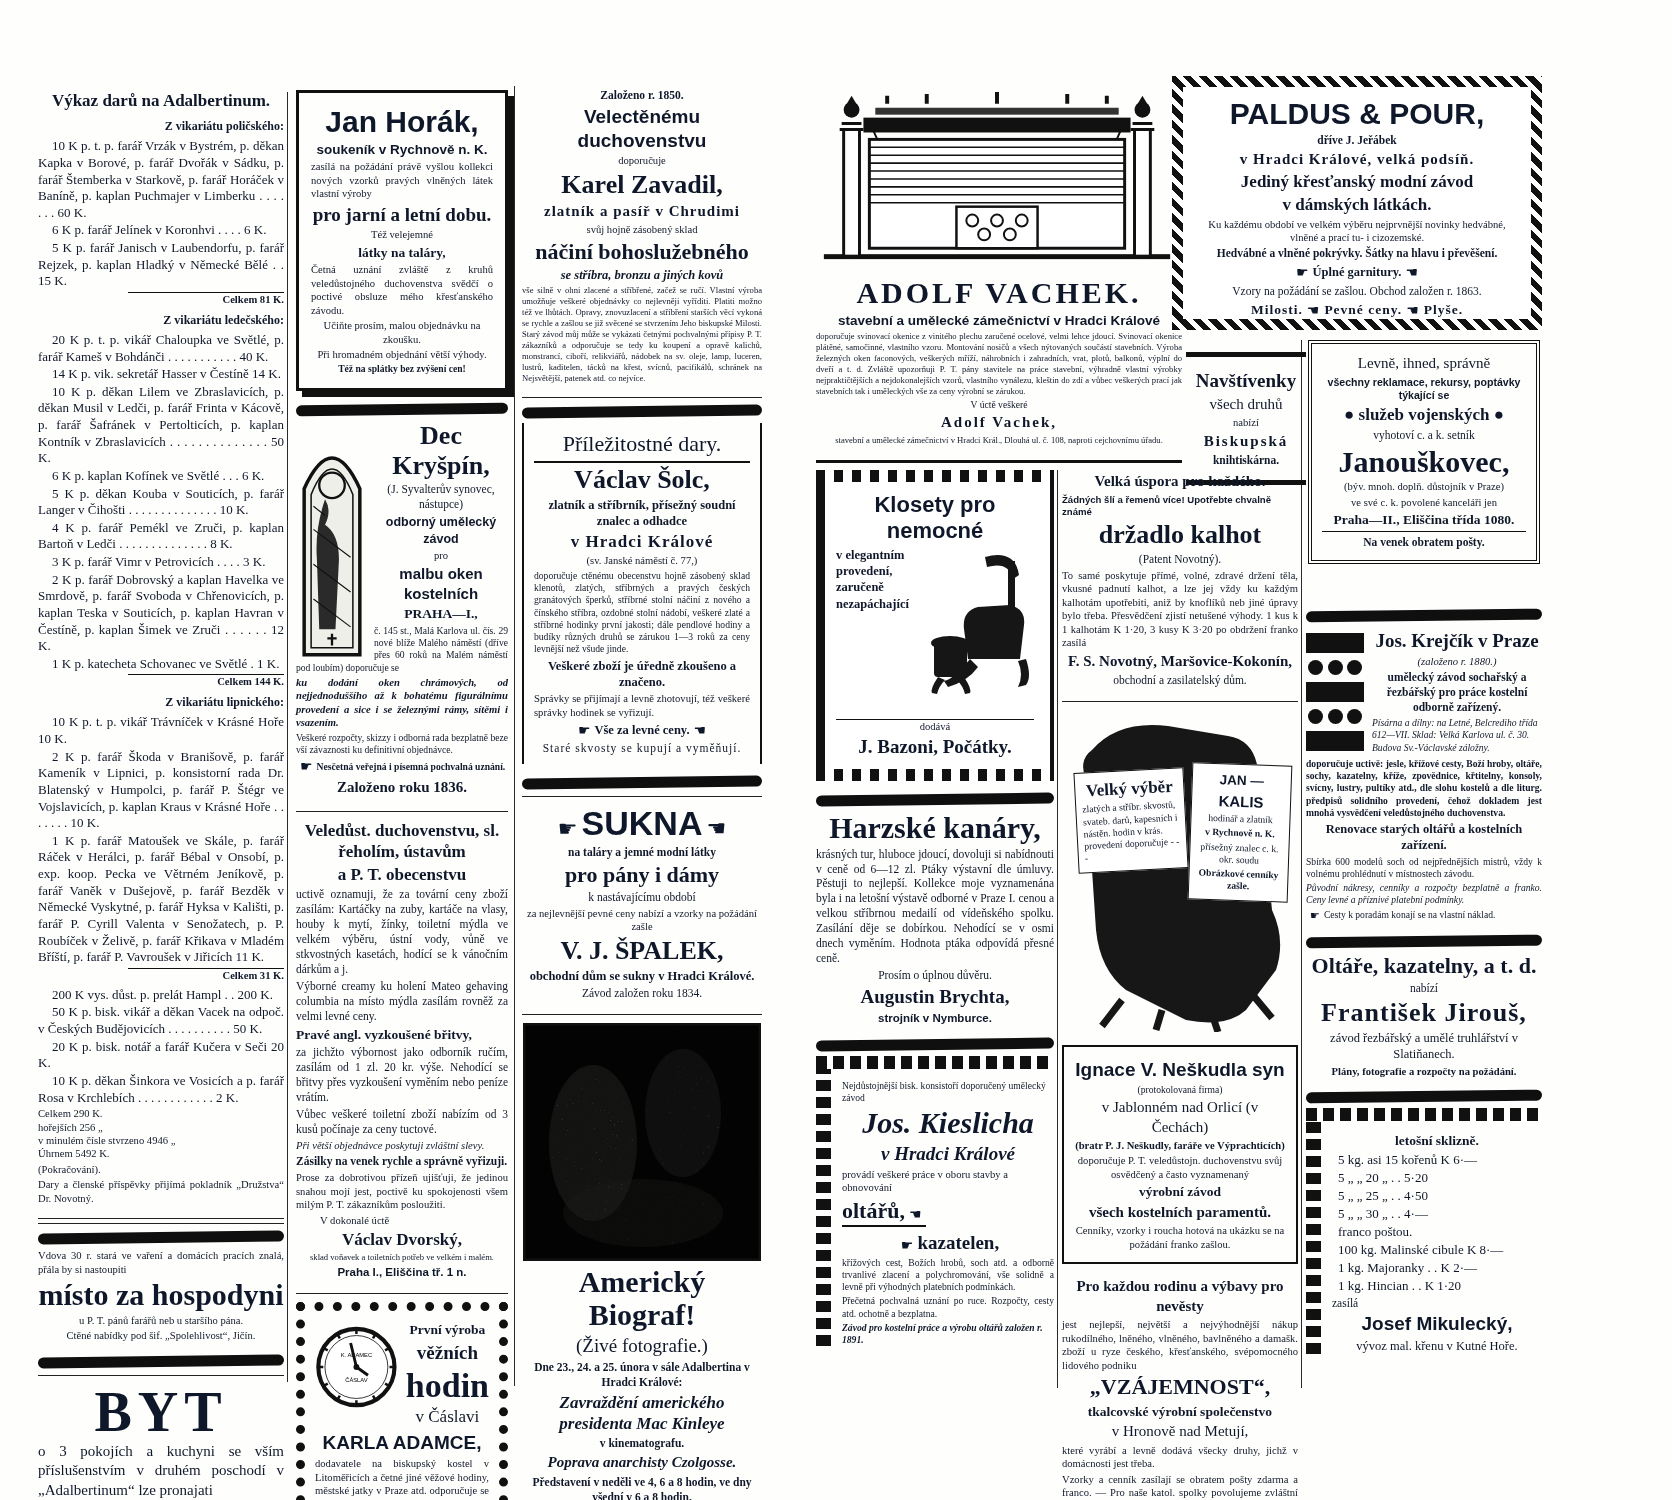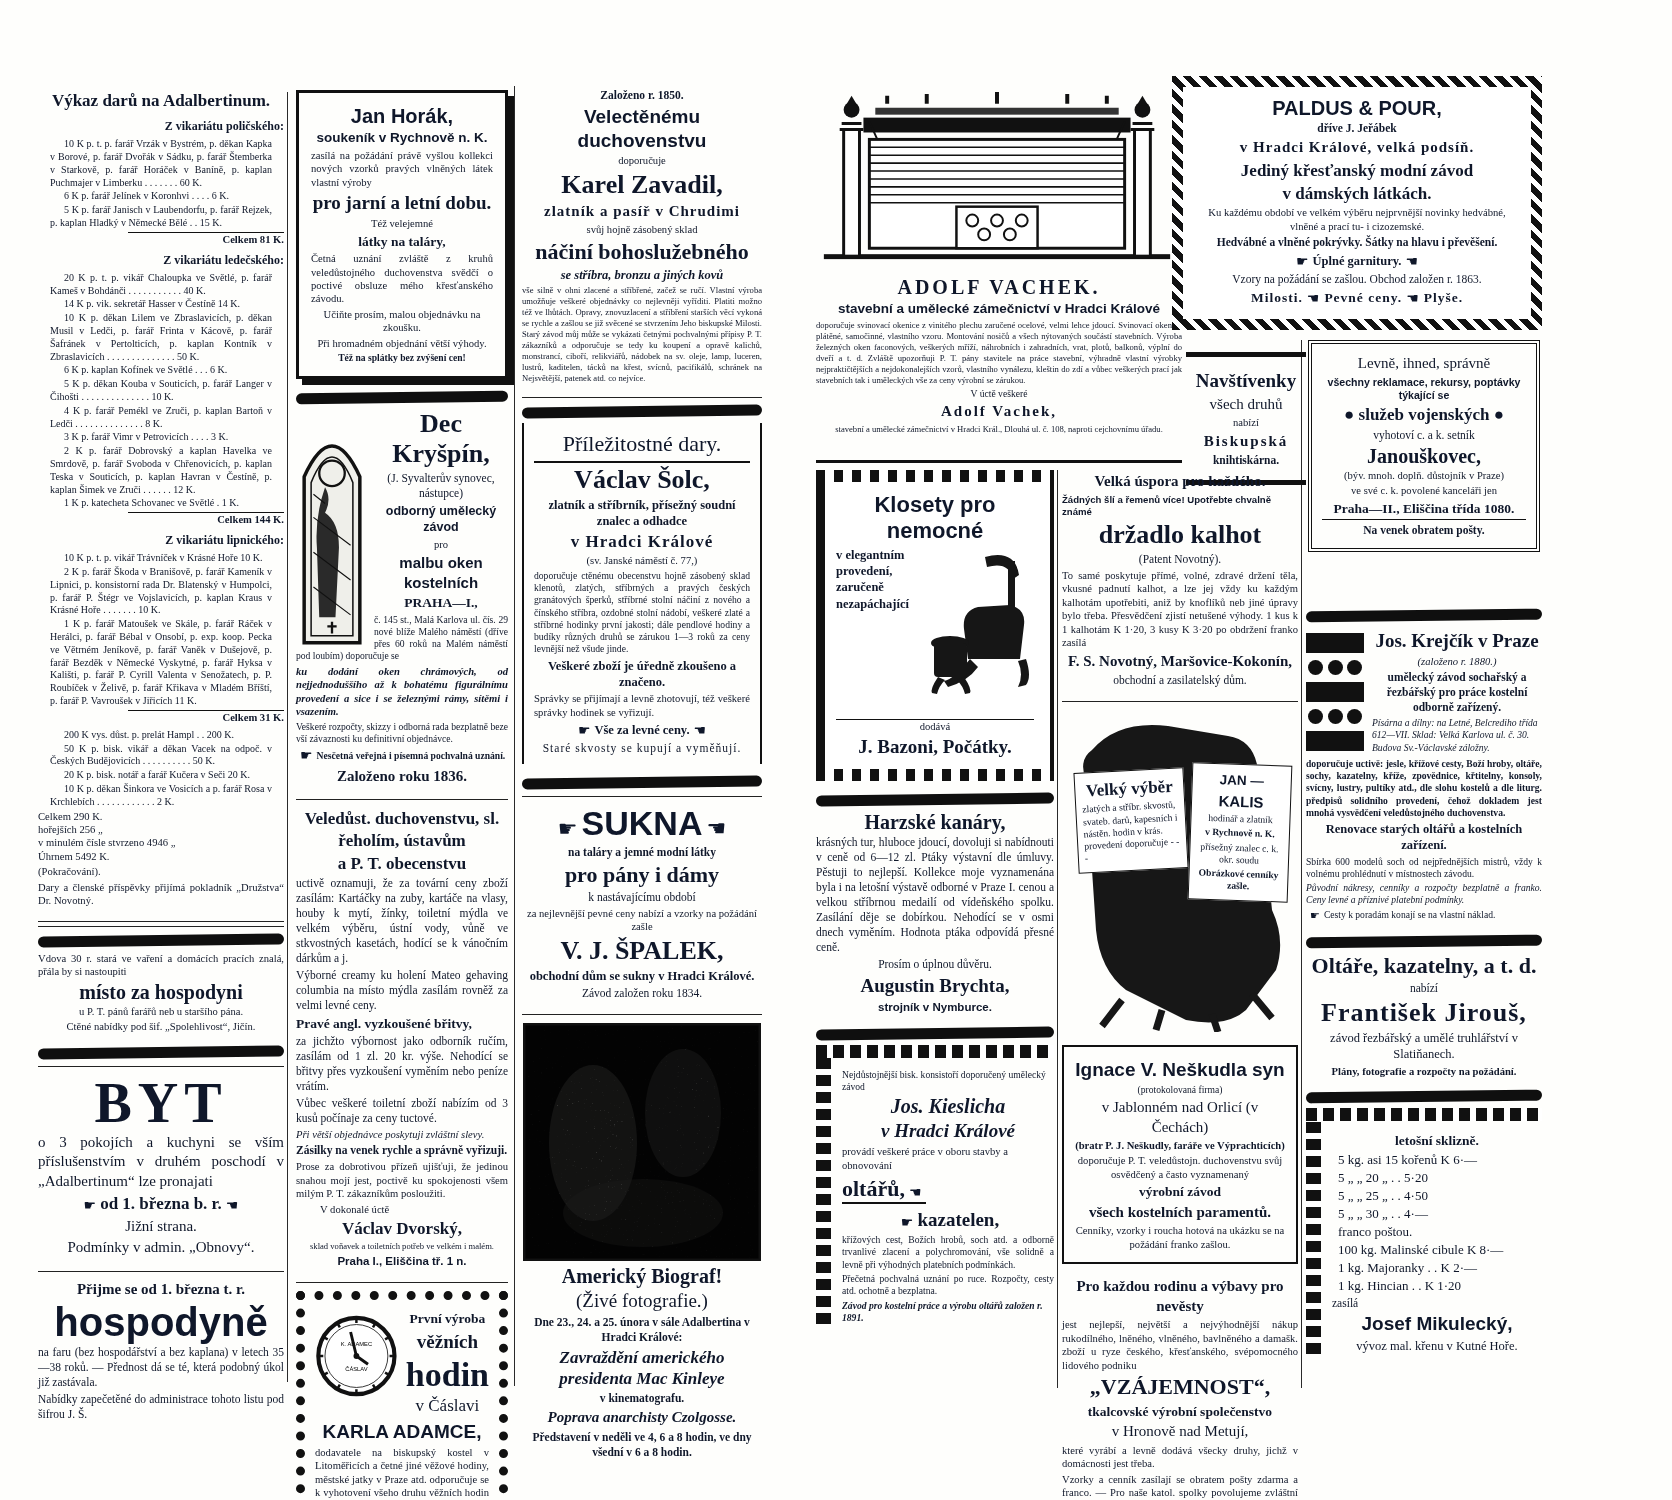--- a/index.html
+++ b/index.html
@@ -10,26 +10,26 @@
   .ad{margin-bottom:13px}
   .t-c{text-align:center}.t-j{text-align:justify}.t-r{text-align:left}
   .b{font-weight:bold}.i{font-style:italic}
   .sans{font-family:"Liberation Sans",sans-serif}
   .hand{font-family:"DejaVu Sans",sans-serif;font-size:14px;vertical-align:-1px;padding:0 4px}
   .f8{font-size:8.6px;line-height:1.28}.f9{font-size:9.6px;line-height:1.28}
   .f10{font-size:10.6px;line-height:1.27}.f11{font-size:11.5px;line-height:1.3}
   .f12{font-size:12.5px;line-height:1.3}.f13{font-size:13.5px;line-height:1.3}
   .f15{font-size:15px;line-height:1.3}.f17{font-size:17px;line-height:1.25}
   .f19{font-size:19px;line-height:1.25}.f22{font-size:22px;line-height:1.2}
-  .f26{font-size:26px;line-height:1.15}.f30{font-size:20px;line-height:1.12}
+  .f26{font-size:26px;line-height:1.15}.f30{font-size:30px;line-height:1.12}
   .f34{font-size:34px;line-height:1.1}.f40{font-size:40px;line-height:1.05}
   .f56{font-size:56px;line-height:1}
   .sp1{letter-spacing:1px}.sp2{letter-spacing:2px}.sp3{letter-spacing:3px}.sp6{letter-spacing:6px}
   .ln{margin:2px 0}
-  .vline{font-size:10px;line-height:1.28;text-align:justify;text-indent:14px;margin:1px 12px}
+  .vline{font-size:13px;line-height:1.28;text-align:justify;text-indent:14px;margin:1px 0}
   .vtotal{font-size:10.6px;text-align:right;font-weight:bold;border-top:1px solid #111;margin:2px 0 6px 90px;padding-top:1px}
   .vsech{font-size:12px;font-weight:bold;text-align:right;margin:8px 0 4px}
   .mrow{font-size:13px;font-weight:normal;margin:2px 0;padding-left:6px}
   .bar{height:11px;background:#0f0f0f;border-radius:7px;margin:6px 0}
   .skew{transform:skewY(-0.7deg)}
   .drule{height:4px;border-top:1px solid #222;border-bottom:1px solid #222;margin:8px 0}
   .srule{border-top:1px solid #222;margin:8px 0}
   .box2{border:2px solid #111;padding:9px 10px}
   .box4{border:4px double #111;padding:8px 10px}
   .boxJH{border:3px solid #111;box-shadow:6px 6px 0 #111;padding:10px 12px}

